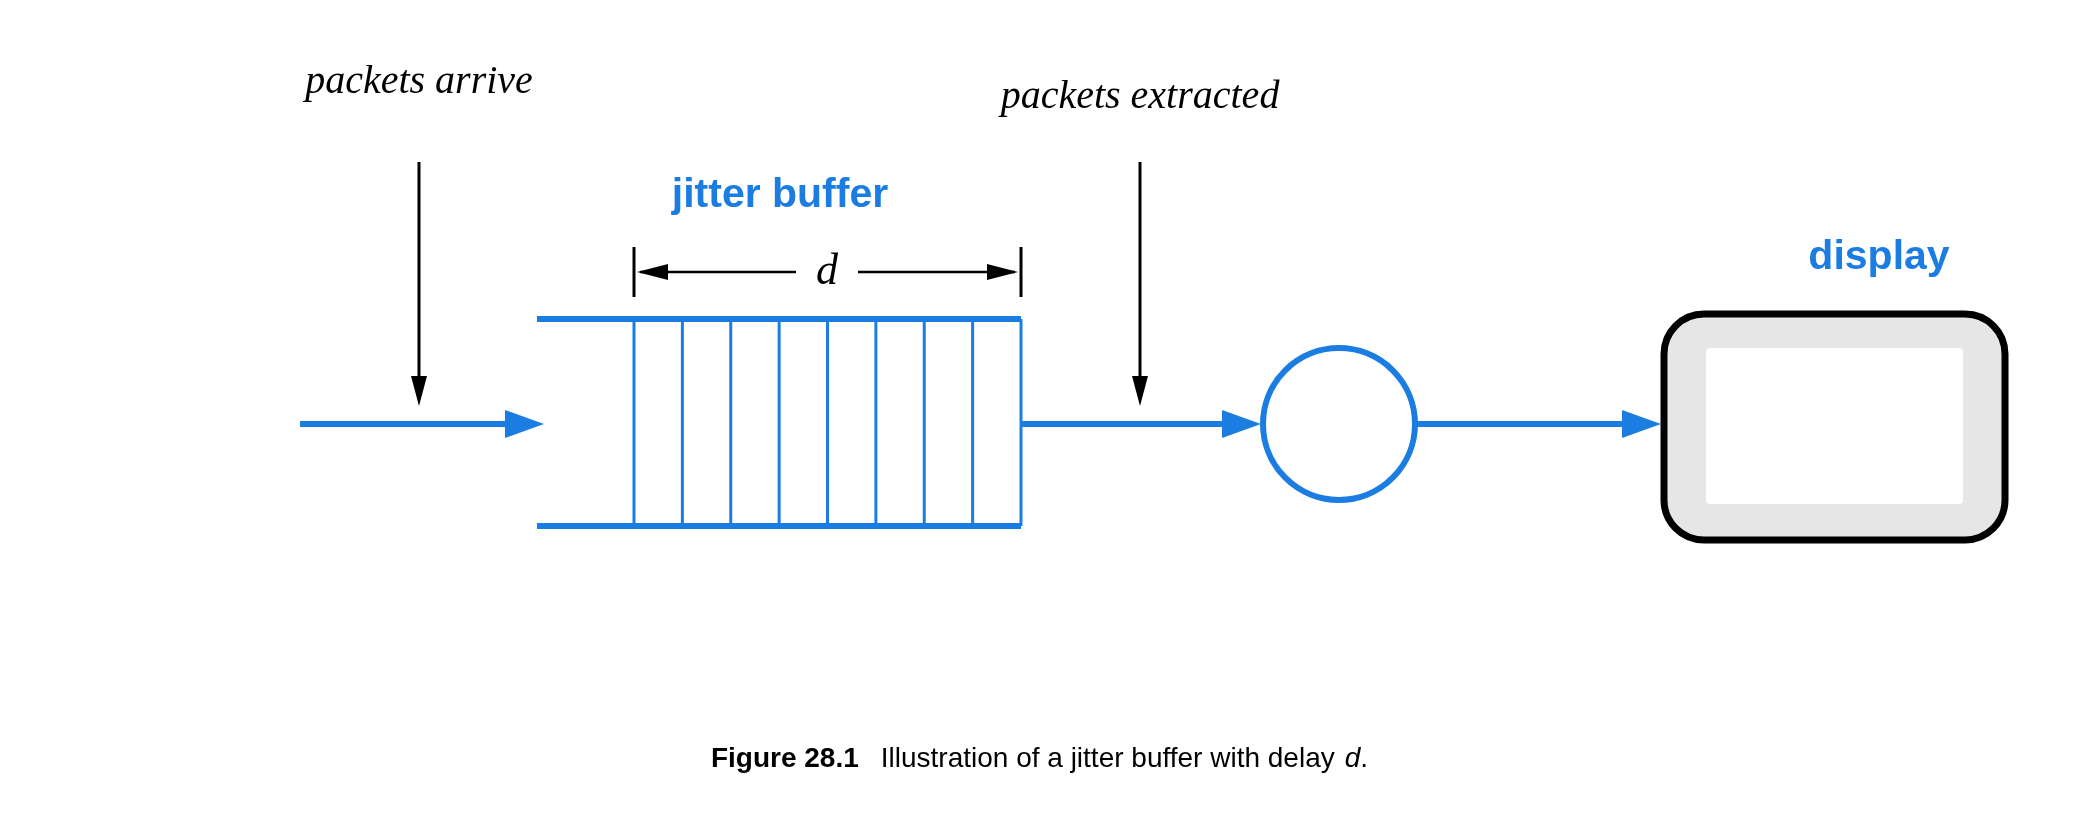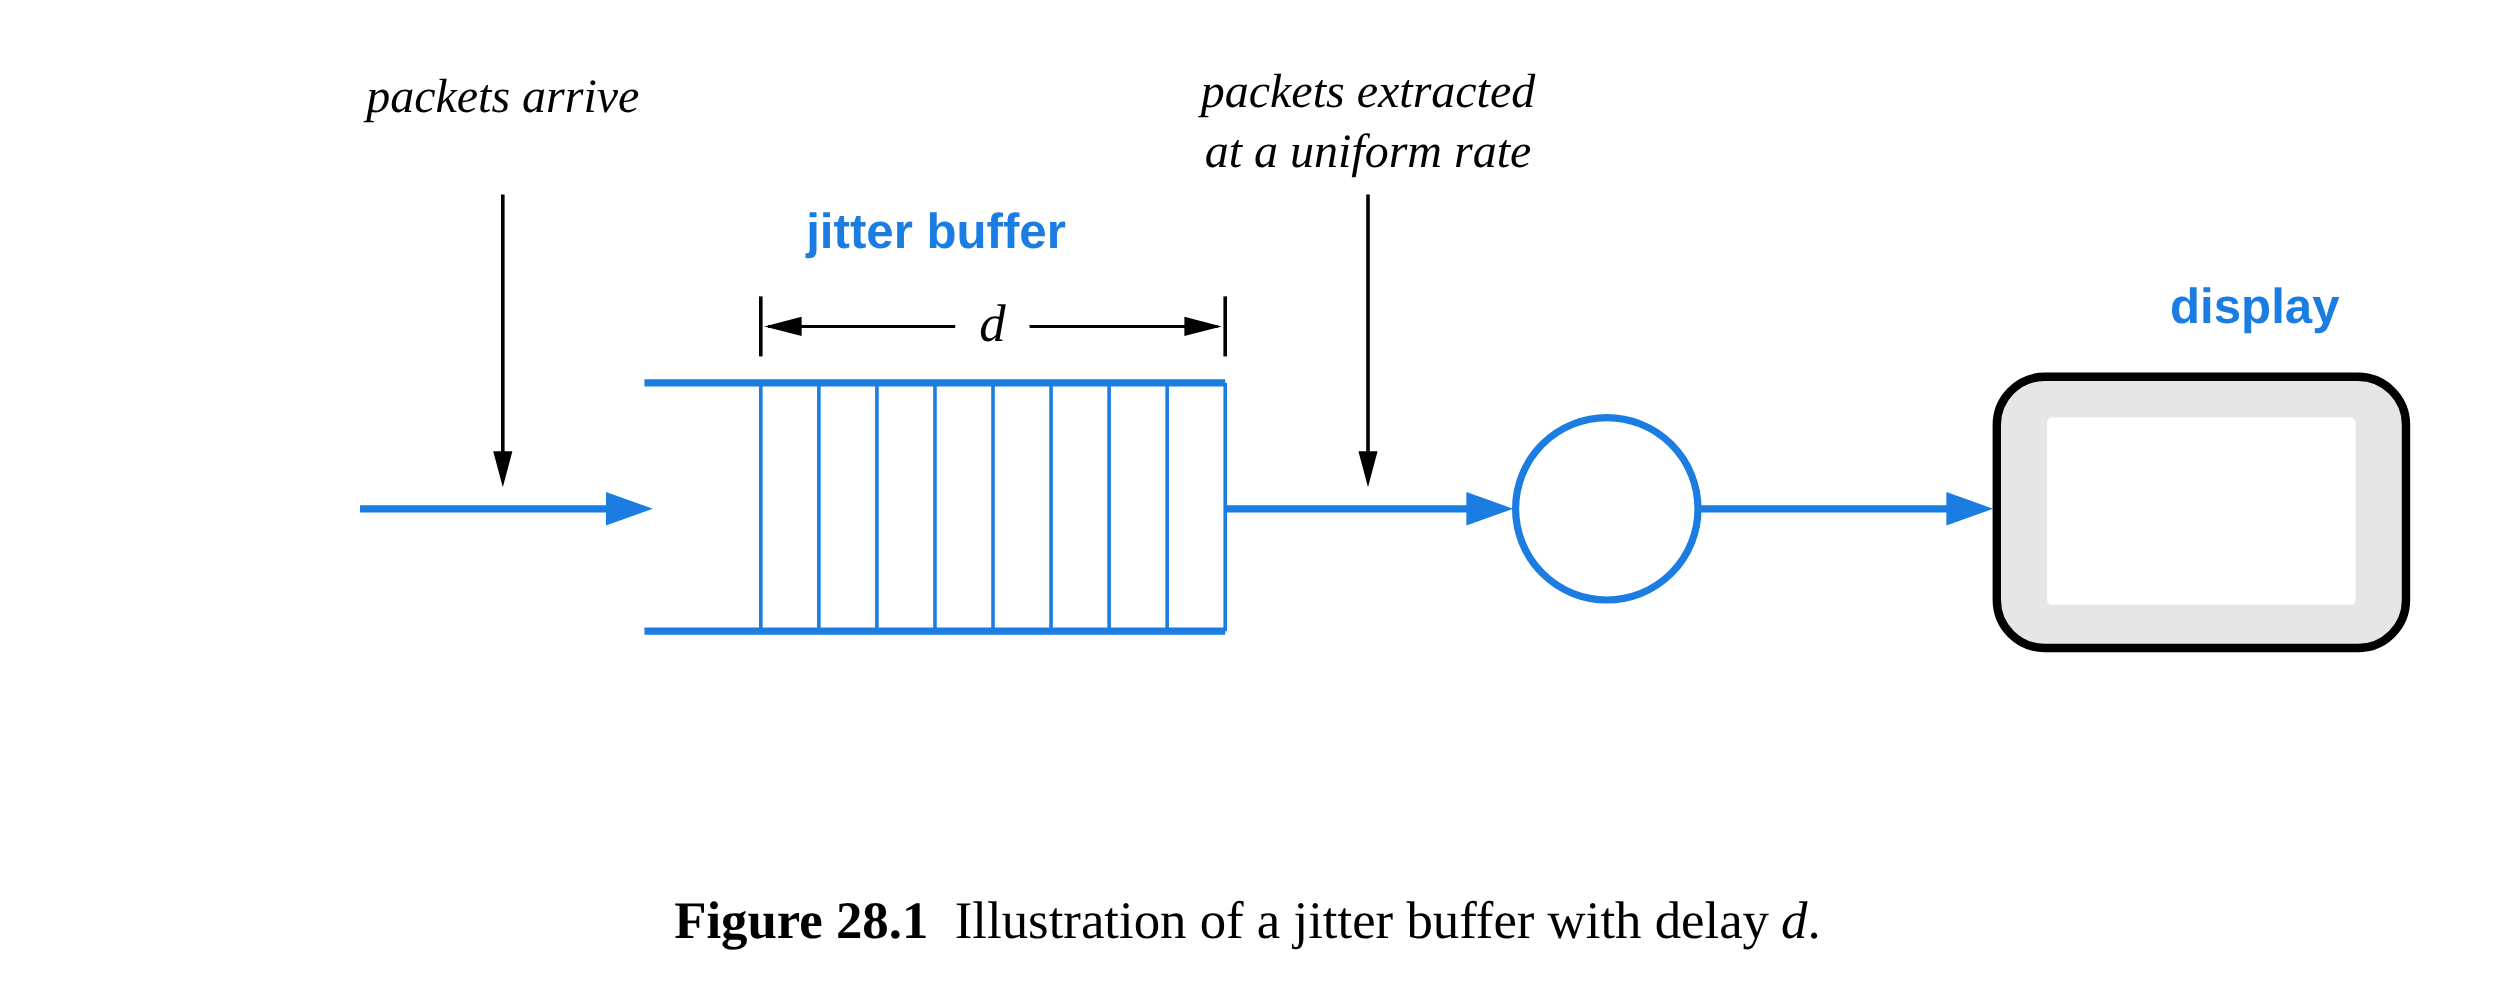--- a/index.html
+++ b/index.html
@@ -10,21 +10,21 @@
     font-family:"Liberation Serif",serif;
     --accent:#1b7ce2; --display-fill:#e6e6e6; --ink:#000000;
   }
   svg.layer{position:absolute;left:0;top:0}
   .label{position:absolute;transform:translateX(-50%);text-align:center;white-space:nowrap}
   .ann{font-family:"Liberation Serif",serif;font-style:italic;font-size:40px;line-height:1.25;color:var(--ink)}
   .blue{font-family:"Liberation Sans",sans-serif;font-weight:bold;font-size:41px;line-height:1.25;color:var(--accent)}
   .dvar{font-family:"Liberation Serif",serif;font-style:italic;font-size:44px;line-height:1;color:var(--ink)}
   .caption{
     position:absolute;left:0;top:742px;width:100%;text-align:center;
-    font-family:Liberation Serif, serif;font-size:44px;color:var(--ink);white-space:nowrap;
+    font-family:Liberation Sans, sans-serif;font-size:28px;color:var(--ink);white-space:nowrap;
   }
   .cap-label{font-weight:bold;margin-right:22px}
   .cap-var{font-style:italic;margin-left:10px}
   #buffer-slots line{stroke:var(--accent);stroke-width:3}
   .rail{stroke:var(--accent);stroke-width:6;fill:none}
   .bshaft{stroke:var(--accent);stroke-width:6}
   .bhead{fill:var(--accent)}
   .kline{stroke:var(--ink);stroke-width:3}
   .kthin{stroke:var(--ink);stroke-width:2.5}
   .khead{fill:var(--ink)}
@@ -100,23 +100,22 @@
     <g>
       <rect x="1664" y="314" width="341" height="226" rx="40" fill="var(--display-fill)" stroke="var(--ink)" stroke-width="7"></rect>
       <rect x="1706" y="348" width="257" height="156" rx="4" fill="#ffffff"></rect>
     </g>
   </svg>
 
   <div class="label ann" style="left:419px;top:55px">
     <div>packets arrive</div>
   </div>
 
-  <div class="label ann" style="left:1140px;top:51px">
+  <div class="label ann" style="left:1140px;top:70px">
     <div>packets extracted</div>
-    <div>at a uniform rate</div>
   </div>
 
   <div class="label blue" style="left:162px;top:372px">
   </div>
 
   <div class="label blue" style="left:780px;top:168px">jitter buffer</div>
 
   <div class="label dvar" style="left:827px;top:248px">d</div>
 
 

